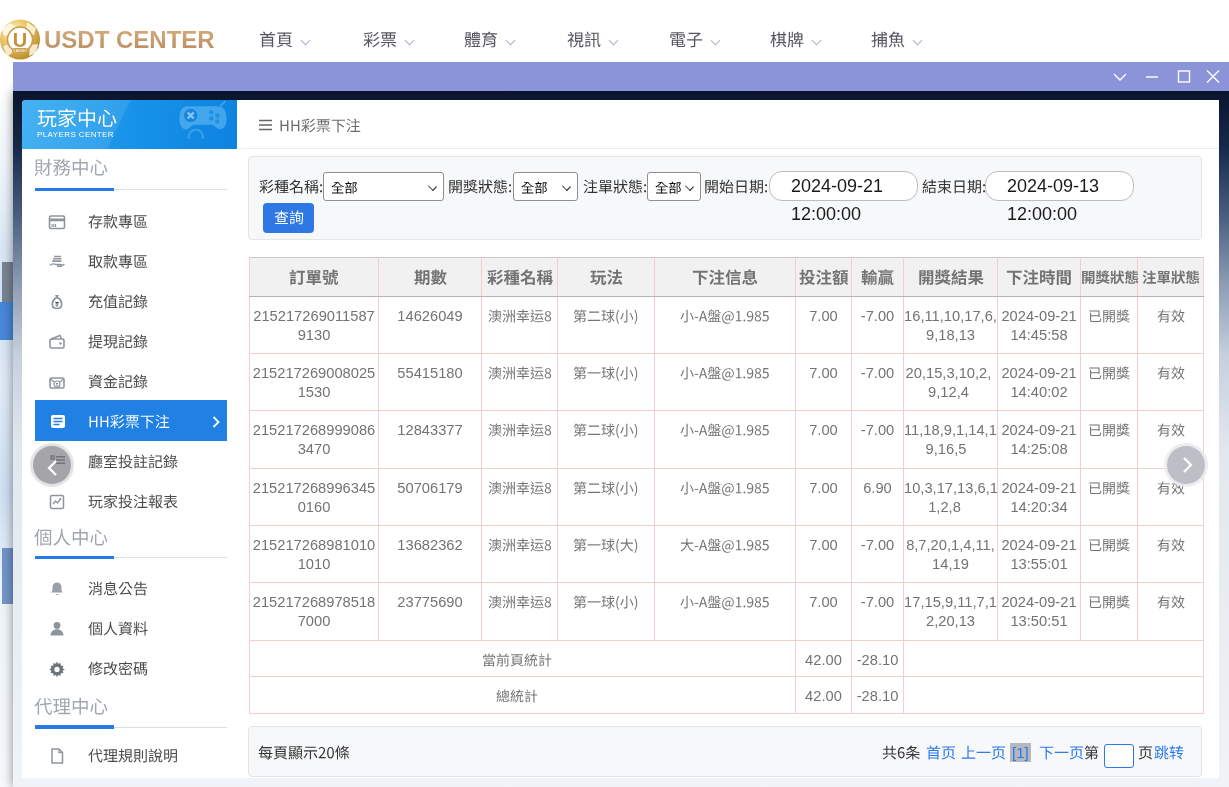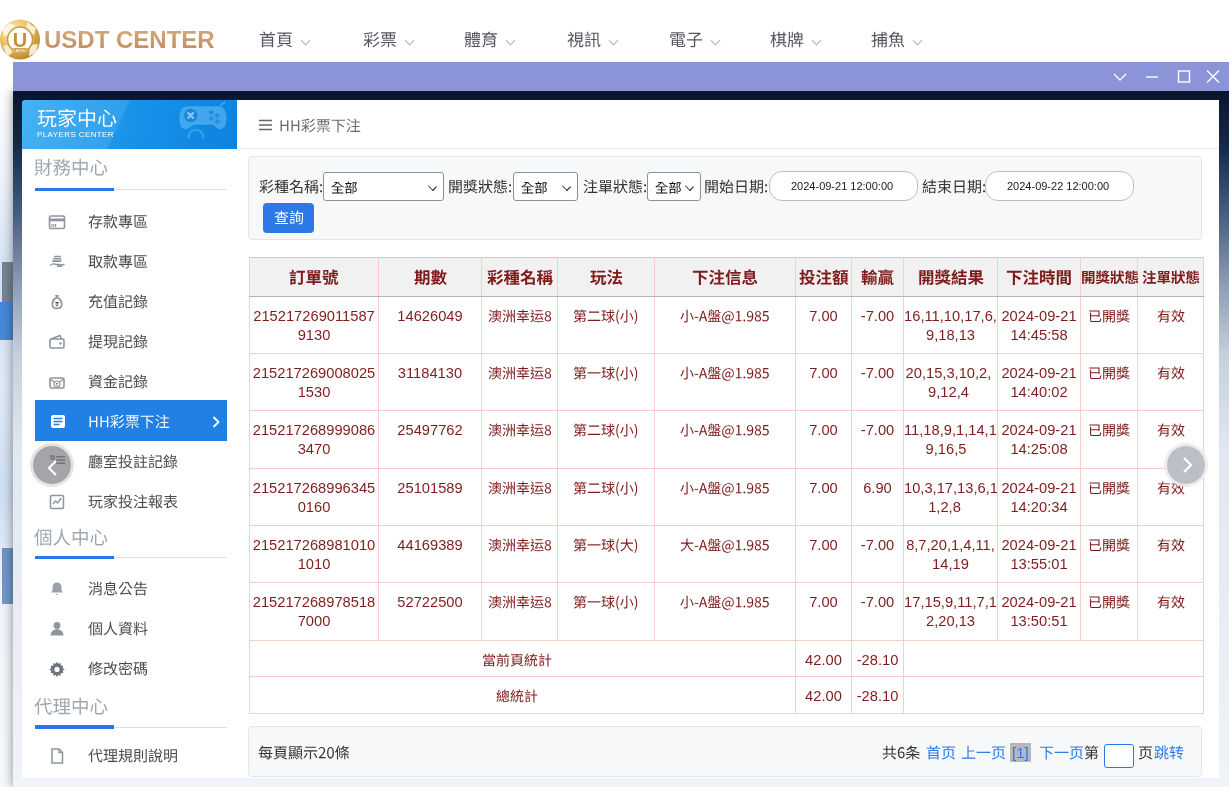--- a/index.html
+++ b/index.html
@@ -20,25 +20,25 @@
 .sico{position:absolute;color:#8e959d}
 #active{left:35px;top:400px;width:192px;height:41px;background:#2080e4;color:#fff}
 .uline{position:absolute;height:1px;background:#dcdfe3}
 .ublue{position:absolute;height:3px;background:#2878e8}
 #bcrumb{left:241px;top:100px;width:978px;height:49px;background:#fff;border-bottom:1px solid #ececec}
 .card{background:#f7f8fa;border:1px solid #e4e5e7;border-radius:4px}
 #fcard{left:248px;top:156px;width:954px;height:84px}
 #pcard{left:248px;top:726px;width:954px;height:51px}
 .sel{position:absolute;background:#fff;border:1px solid #8f8f8f;border-radius:3px;color:#0b0b0b}
 .sel .sarr{position:absolute;right:7px;top:10px;width:7px;height:7px;border-right:1.8px solid #1a1a1a;border-bottom:1.8px solid #1a1a1a;transform:rotate(45deg) scale(1,.8)}
-.inp{position:absolute;background:#fff;border:1px solid #bdbdbd;border-radius:13px;color:#1a1a1a;font-size:11px;line-height:28px;padding-left:21px}
+.inp{position:absolute;background:#fff;border:1px solid #bdbdbd;border-radius:13px;color:#1a1a1a;font-size:18px;line-height:28px;padding-left:21px}
 #qbtn{left:263px;top:203px;width:51px;height:30px;background:#2d78e4;border-radius:4px;color:#fff;text-align:center;line-height:30px}
 
 table{border-collapse:collapse;table-layout:fixed}
-#btable{position:absolute;left:249px;top:257px;width:954px;color:#7f1d1d;font-size:14.7px}
+#btable{position:absolute;left:249px;top:257px;width:954px;color:#737373;font-size:14.7px}
 #btable td,#btable th{border:1px solid #f2cfc9;text-align:center;vertical-align:top;padding:10px 2px 0 2px;line-height:19px;overflow:hidden}
 #btable thead th{background:#f1f1f1;border-top:1px solid #cbcbcb;border-bottom:1px solid #b4b4b4;height:39px;padding-top:11px}
 #btable tbody td{height:57px}
 #btable tbody tr:nth-child(3) td,#btable tbody tr:nth-child(6) td{height:58px}
 #btable tr.sumr td{height:36px}
 #btable tr.sumr:last-child td{height:37px}
 
 .circ{position:absolute;border-radius:50%}
 </style></head><body>
 <div class="abs" style="left:0;top:0;width:1229px;height:62px;background:#fff"></div>
@@ -350,21 +350,21 @@
     <span class="sarr"></span>
   </div>
 <div class="sel" style="left:647px;top:172px;width:54px;height:29px">
     <div style="position:absolute;left:7px;top:8px;line-height:0"><svg class="cj" style="width:26.6px;height:13.3px;" viewBox="0 -880 2000 1000">
         <use href="#g73" x="0"></use>
         <use href="#g74" x="1000"></use>
       </svg></div>
     <span class="sarr"></span>
   </div>
 <div class="inp" style="left:769px;top:171px;width:149px;height:30px">2024-09-21 12:00:00</div>
-<div class="inp" style="left:985px;top:171px;width:149px;height:30px">2024-09-22 12:00:00</div>
+<div class="inp" style="left:985px;top:171px;width:149px;height:30px">2024-09-13 12:00:00</div>
 <div class="abs" id="qbtn"><span style="line-height:0"><svg class="cj" style="width:30.0px;height:15.0px;" viewBox="0 -880 2000 1000">
         <use href="#g75" x="0"></use>
         <use href="#g76" x="1000"></use>
       </svg></span></div>
 <table id="btable">
     <colgroup>
       <col style="width:129px">
       <col style="width:103px">
       <col style="width:76px">
       <col style="width:97px">
@@ -478,21 +478,21 @@
             <use href="#g63" x="1000"></use>
             <use href="#g64" x="2000"></use>
           </svg></td>
         <td><svg class="cj" style="width:28.0px;height:14.0px;" viewBox="0 -880 2000 1000">
             <use href="#g124" x="0"></use>
             <use href="#g125" x="1000"></use>
           </svg></td>
       </tr>
       <tr>
         <td style="padding-left:0;padding-right:0">215217269008025<br>1530</td>
-        <td>31184130</td>
+        <td>55415180</td>
         <td><svg class="cj" style="width:63.8px;height:14.0px;" viewBox="0 -880 4555 1000">
             <use href="#g104" x="0"></use>
             <use href="#g105" x="1000"></use>
             <use href="#g106" x="2000"></use>
             <use href="#g107" x="3000"></use>
             <use href="#g108" x="4000"></use>
           </svg></td>
         <td><svg class="cj" style="width:65.5px;height:14.0px;" viewBox="0 -880 4676 1000">
             <use href="#g109" x="0"></use>
             <use href="#g126" x="1000"></use>
@@ -522,21 +522,21 @@
             <use href="#g63" x="1000"></use>
             <use href="#g64" x="2000"></use>
           </svg></td>
         <td><svg class="cj" style="width:28.0px;height:14.0px;" viewBox="0 -880 2000 1000">
             <use href="#g124" x="0"></use>
             <use href="#g125" x="1000"></use>
           </svg></td>
       </tr>
       <tr>
         <td style="padding-left:0;padding-right:0">215217268999086<br>3470</td>
-        <td>25497762</td>
+        <td>12843377</td>
         <td><svg class="cj" style="width:63.8px;height:14.0px;" viewBox="0 -880 4555 1000">
             <use href="#g104" x="0"></use>
             <use href="#g105" x="1000"></use>
             <use href="#g106" x="2000"></use>
             <use href="#g107" x="3000"></use>
             <use href="#g108" x="4000"></use>
           </svg></td>
         <td><svg class="cj" style="width:65.5px;height:14.0px;" viewBox="0 -880 4676 1000">
             <use href="#g109" x="0"></use>
             <use href="#g110" x="1000"></use>
@@ -566,21 +566,21 @@
             <use href="#g63" x="1000"></use>
             <use href="#g64" x="2000"></use>
           </svg></td>
         <td><svg class="cj" style="width:28.0px;height:14.0px;" viewBox="0 -880 2000 1000">
             <use href="#g124" x="0"></use>
             <use href="#g125" x="1000"></use>
           </svg></td>
       </tr>
       <tr>
         <td style="padding-left:0;padding-right:0">215217268996345<br>0160</td>
-        <td>25101589</td>
+        <td>50706179</td>
         <td><svg class="cj" style="width:63.8px;height:14.0px;" viewBox="0 -880 4555 1000">
             <use href="#g104" x="0"></use>
             <use href="#g105" x="1000"></use>
             <use href="#g106" x="2000"></use>
             <use href="#g107" x="3000"></use>
             <use href="#g108" x="4000"></use>
           </svg></td>
         <td><svg class="cj" style="width:65.5px;height:14.0px;" viewBox="0 -880 4676 1000">
             <use href="#g109" x="0"></use>
             <use href="#g110" x="1000"></use>
@@ -610,21 +610,21 @@
             <use href="#g63" x="1000"></use>
             <use href="#g64" x="2000"></use>
           </svg></td>
         <td><svg class="cj" style="width:28.0px;height:14.0px;" viewBox="0 -880 2000 1000">
             <use href="#g124" x="0"></use>
             <use href="#g125" x="1000"></use>
           </svg></td>
       </tr>
       <tr>
         <td style="padding-left:0;padding-right:0">215217268981010<br>1010</td>
-        <td>44169389</td>
+        <td>13682362</td>
         <td><svg class="cj" style="width:63.8px;height:14.0px;" viewBox="0 -880 4555 1000">
             <use href="#g104" x="0"></use>
             <use href="#g105" x="1000"></use>
             <use href="#g106" x="2000"></use>
             <use href="#g107" x="3000"></use>
             <use href="#g108" x="4000"></use>
           </svg></td>
         <td><svg class="cj" style="width:65.5px;height:14.0px;" viewBox="0 -880 4676 1000">
             <use href="#g109" x="0"></use>
             <use href="#g126" x="1000"></use>
@@ -654,21 +654,21 @@
             <use href="#g63" x="1000"></use>
             <use href="#g64" x="2000"></use>
           </svg></td>
         <td><svg class="cj" style="width:28.0px;height:14.0px;" viewBox="0 -880 2000 1000">
             <use href="#g124" x="0"></use>
             <use href="#g125" x="1000"></use>
           </svg></td>
       </tr>
       <tr>
         <td style="padding-left:0;padding-right:0">215217268978518<br>7000</td>
-        <td>52722500</td>
+        <td>23775690</td>
         <td><svg class="cj" style="width:63.8px;height:14.0px;" viewBox="0 -880 4555 1000">
             <use href="#g104" x="0"></use>
             <use href="#g105" x="1000"></use>
             <use href="#g106" x="2000"></use>
             <use href="#g107" x="3000"></use>
             <use href="#g108" x="4000"></use>
           </svg></td>
         <td><svg class="cj" style="width:65.5px;height:14.0px;" viewBox="0 -880 4676 1000">
             <use href="#g109" x="0"></use>
             <use href="#g126" x="1000"></use>

